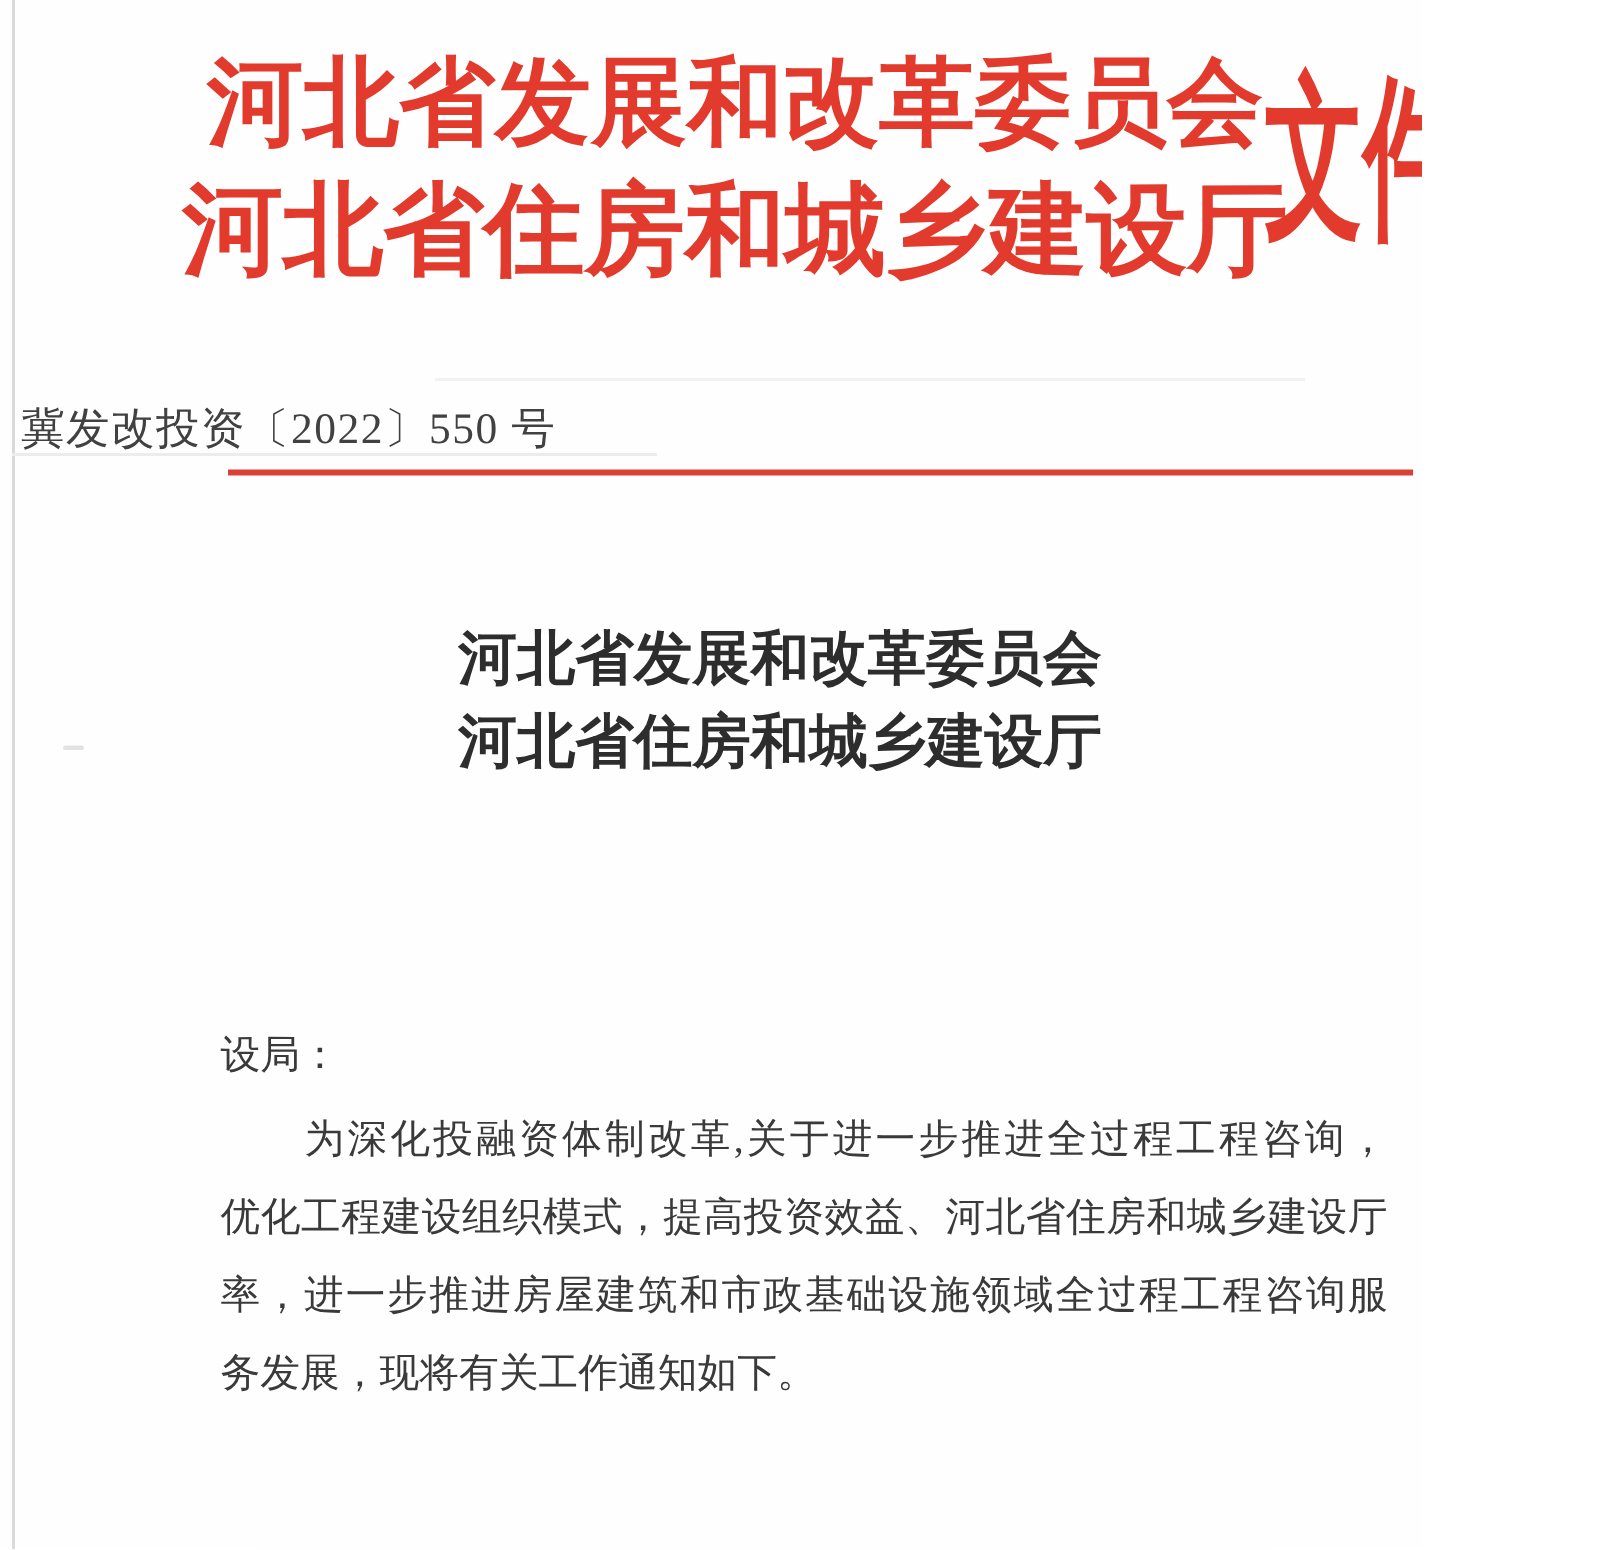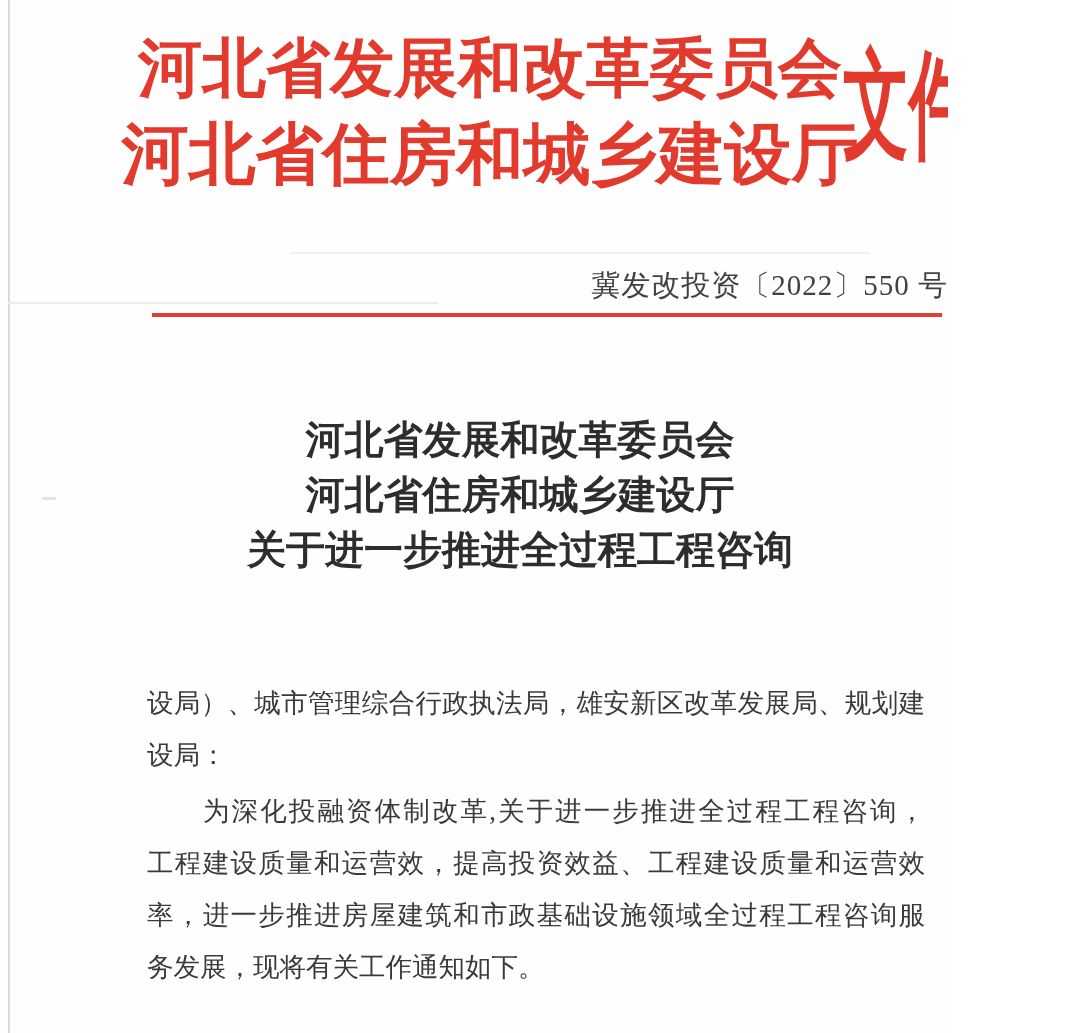--- a/index.html
+++ b/index.html
@@ -71,21 +71,21 @@
     font-weight: bold;
     transform: scaleX(0.56);
     transform-origin: 0 0;
     white-space: nowrap;
   }
 
   
   .doc-number {
     position: absolute;
     left: 14px; right: 0; top: 266px;
-    text-align: right;
+    text-align: left;
     font-size: 29px;
     letter-spacing: 1px;
     color: #414141;
     white-space: nowrap;
   }
   .red-rule {
     position: absolute;
     left: 152px; top: 313px;
     width: 790px; height: 4px;
     background: #dc4034;
@@ -147,29 +147,27 @@
     <div class="doc-label" style="color: rgb(226, 58, 44);">文件</div>
   </header>
 
   <div class="doc-number">冀发改投资〔2022〕550 号</div>
 
   <div class="red-rule" style="background: rgb(220, 64, 52);"></div>
 
   <div class="title-block" style="color: rgb(45, 45, 45);">
     <div class="title-line">河北省发展和改革委员会</div>
     <div class="title-line">河北省住房和城乡建设厅</div>
-    <div class="title-line">关于进一步推进全过程工程咨询</div>
   </div>
 
   <main class="body-block" style="color: rgb(58, 58, 58);">
     <div class="para-1">
-      <div class="body-line">设局）、城市管理综合行政执法局，雄安新区改革发展局、规划建</div>
       <div class="body-line short">设局：</div>
     </div>
     <div class="para-2">
       <div class="body-line indent">为深化投融资体制改革,关于进一步推进全过程工程咨询，</div>
-      <div class="body-line">工程建设质量和运营效，提高投资效益、工程建设质量和运营效</div>
+      <div class="body-line">优化工程建设组织模式，提高投资效益、河北省住房和城乡建设厅</div>
       <div class="body-line">率，进一步推进房屋建筑和市政基础设施领域全过程工程咨询服</div>
       <div class="body-line short">务发展，现将有关工作通知如下。</div>
     </div>
   </main>
 
 </div>
 
 </body></html>

